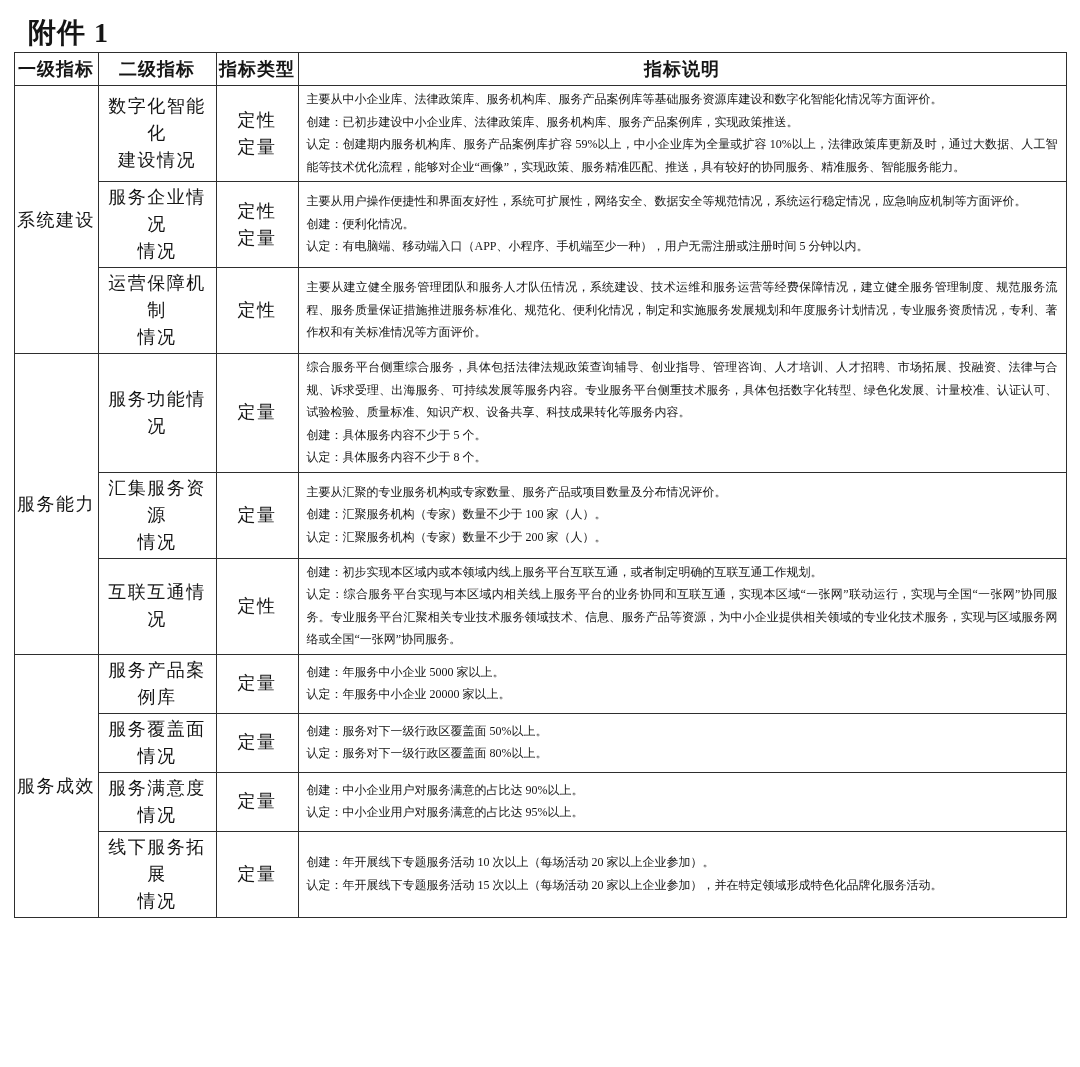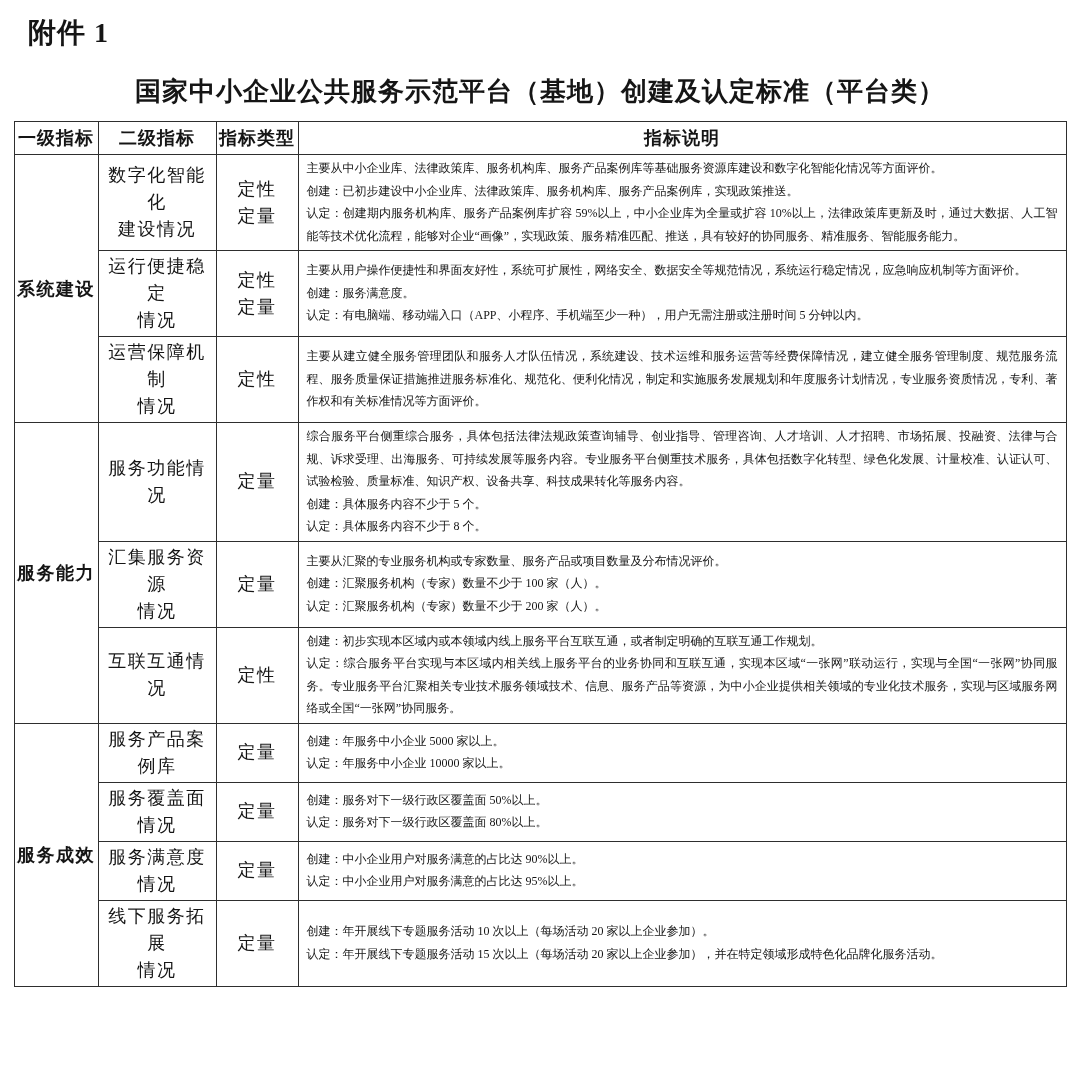--- a/index.html
+++ b/index.html
@@ -48,37 +48,36 @@
     letter-spacing: 1px;
     margin-top: 38px;
   }
   td.level1, td.level2, td.type {
     text-align: center;
     font-size: 18px;
     letter-spacing: 1.5px;
     padding: 2px;
   }
   td.level2, td.type { white-space: pre-line; line-height: 27px; }
-  td.level1 { line-height: 26px; font-weight: bold; }
+  td.level1 { line-height: 26px; }
   td.desc {
     font-size: 12px;
     line-height: 22.5px;
     padding: 2px 8px 3px 8px;
     text-align: justify;
     vertical-align: middle;
   }
   td.desc .desc-line { text-align: justify; }
 </style>
 </head>
 <body>
 
 <div class="page">
   <div class="attachment">附件 1</div>
 
-  <div class="title">国家中小企业公共服务示范平台（基地）创建及认定标准（平台类）</div>
 
   <table class="standards">
     <colgroup>
       <col style="width:84px">
       <col style="width:118px">
       <col style="width:82px">
       <col style="width:768px">
     </colgroup>
     <thead>
       <tr>
@@ -95,27 +94,27 @@
 建设情况</td>
           <td class="type">定性
 定量</td>
           <td class="desc">
             <div class="desc-line">主要从中小企业库、法律政策库、服务机构库、服务产品案例库等基础服务资源库建设和数字化智能化情况等方面评价。</div>
             <div class="desc-line">创建：已初步建设中小企业库、法律政策库、服务机构库、服务产品案例库，实现政策推送。</div>
             <div class="desc-line">认定：创建期内服务机构库、服务产品案例库扩容 59%以上，中小企业库为全量或扩容 10%以上，法律政策库更新及时，通过大数据、人工智能等技术优化流程，能够对企业“画像”，实现政策、服务精准匹配、推送，具有较好的协同服务、精准服务、智能服务能力。</div>
           </td>
         </tr>
         <tr>
-          <td class="level2">运行便捷稳定
+          <td class="level2">服务企业情况
 情况</td>
           <td class="type">定性
 定量</td>
           <td class="desc">
             <div class="desc-line">主要从用户操作便捷性和界面友好性，系统可扩展性，网络安全、数据安全等规范情况，系统运行稳定情况，应急响应机制等方面评价。</div>
-            <div class="desc-line">创建：服务满意度。</div>
+            <div class="desc-line">创建：便利化情况。</div>
             <div class="desc-line">认定：有电脑端、移动端入口（APP、小程序、手机端至少一种），用户无需注册或注册时间 5 分钟以内。</div>
           </td>
         </tr>
         <tr>
           <td class="level2">运营保障机制
 情况</td>
           <td class="type">定性</td>
           <td class="desc">
             <div class="desc-line">主要从建立健全服务管理团队和服务人才队伍情况，系统建设、技术运维和服务运营等经费保障情况，建立健全服务管理制度、规范服务流程、服务质量保证措施推进服务标准化、规范化、便利化情况，制定和实施服务发展规划和年度服务计划情况，专业服务资质情况，专利、著作权和有关标准情况等方面评价。</div>
           </td>
@@ -147,21 +146,21 @@
             <div class="desc-line">创建：初步实现本区域内或本领域内线上服务平台互联互通，或者制定明确的互联互通工作规划。</div>
             <div class="desc-line">认定：综合服务平台实现与本区域内相关线上服务平台的业务协同和互联互通，实现本区域“一张网”联动运行，实现与全国“一张网”协同服务。专业服务平台汇聚相关专业技术服务领域技术、信息、服务产品等资源，为中小企业提供相关领域的专业化技术服务，实现与区域服务网络或全国“一张网”协同服务。</div>
           </td>
         </tr>
         <tr>
           <td class="level1" rowspan="4">服务成效</td>
           <td class="level2">服务产品案例库</td>
           <td class="type">定量</td>
           <td class="desc">
             <div class="desc-line">创建：年服务中小企业 5000 家以上。</div>
-            <div class="desc-line">认定：年服务中小企业 10000 家以上。</div>
+            <div class="desc-line">认定：年服务中小企业 20000 家以上。</div>
           </td>
         </tr>
         <tr>
           <td class="level2">服务覆盖面
 情况</td>
           <td class="type">定量</td>
           <td class="desc">
             <div class="desc-line">创建：服务对下一级行政区覆盖面 50%以上。</div>
             <div class="desc-line">认定：服务对下一级行政区覆盖面 80%以上。</div>
           </td>

